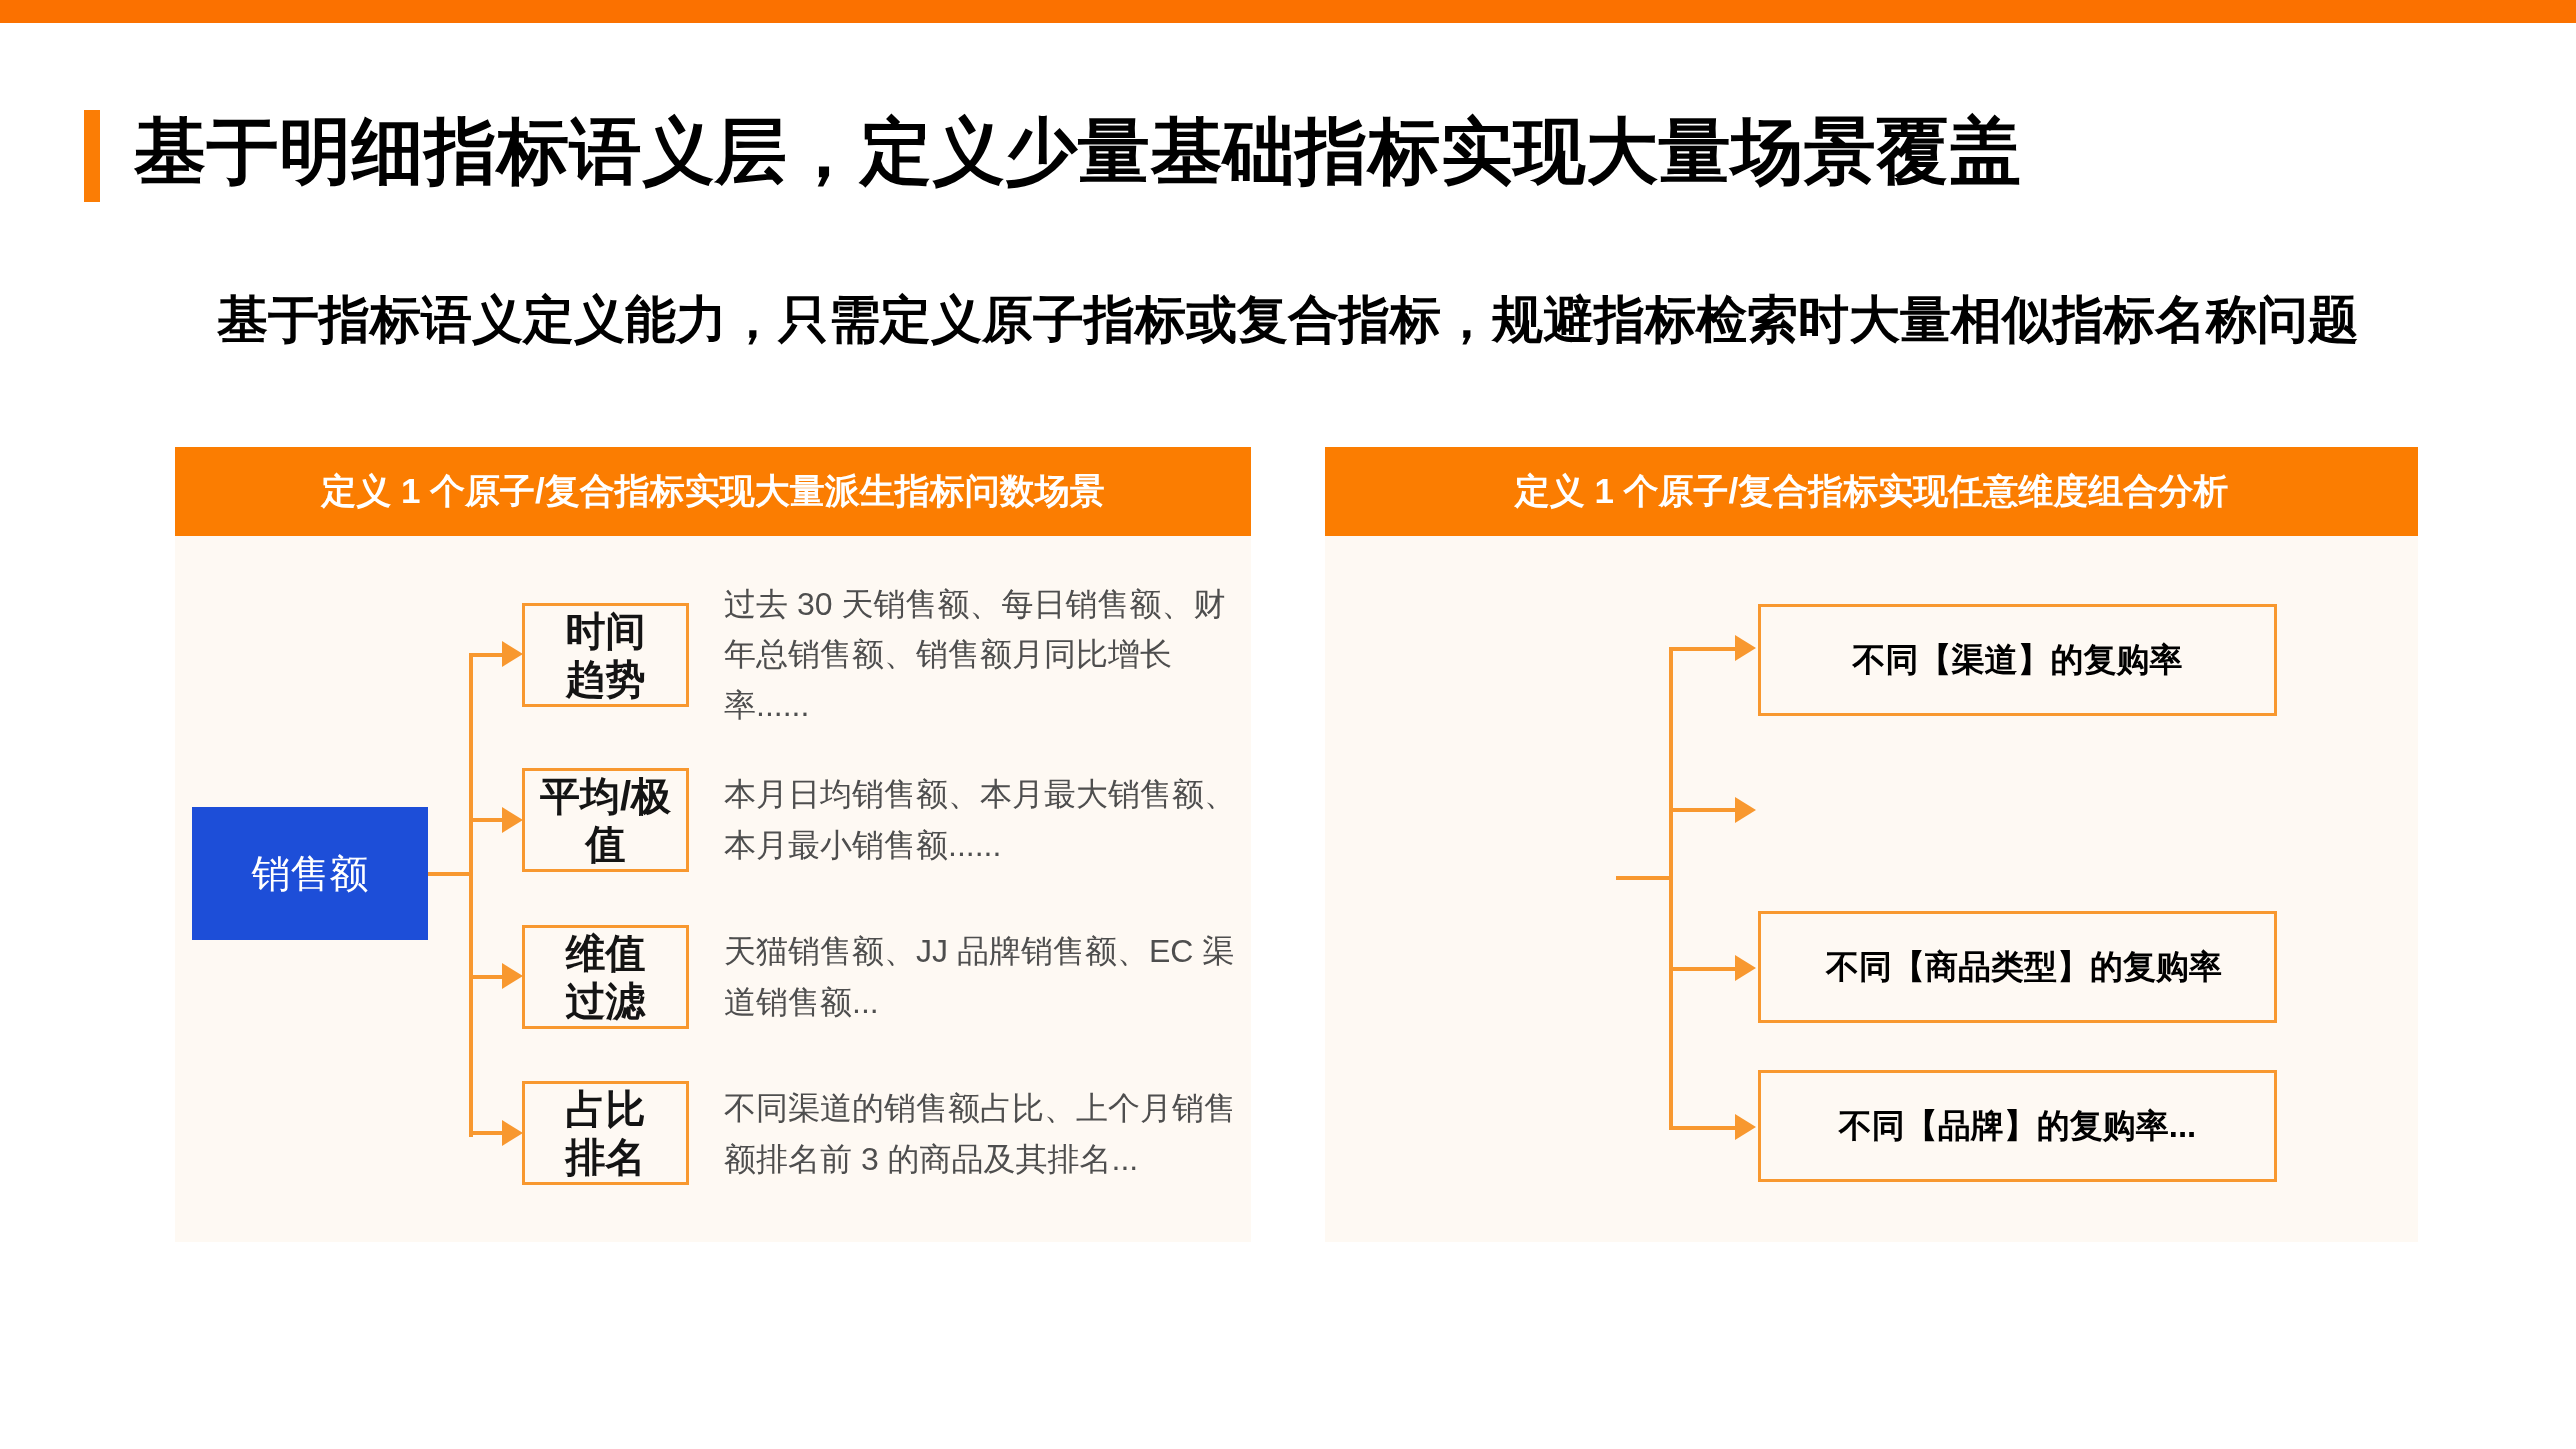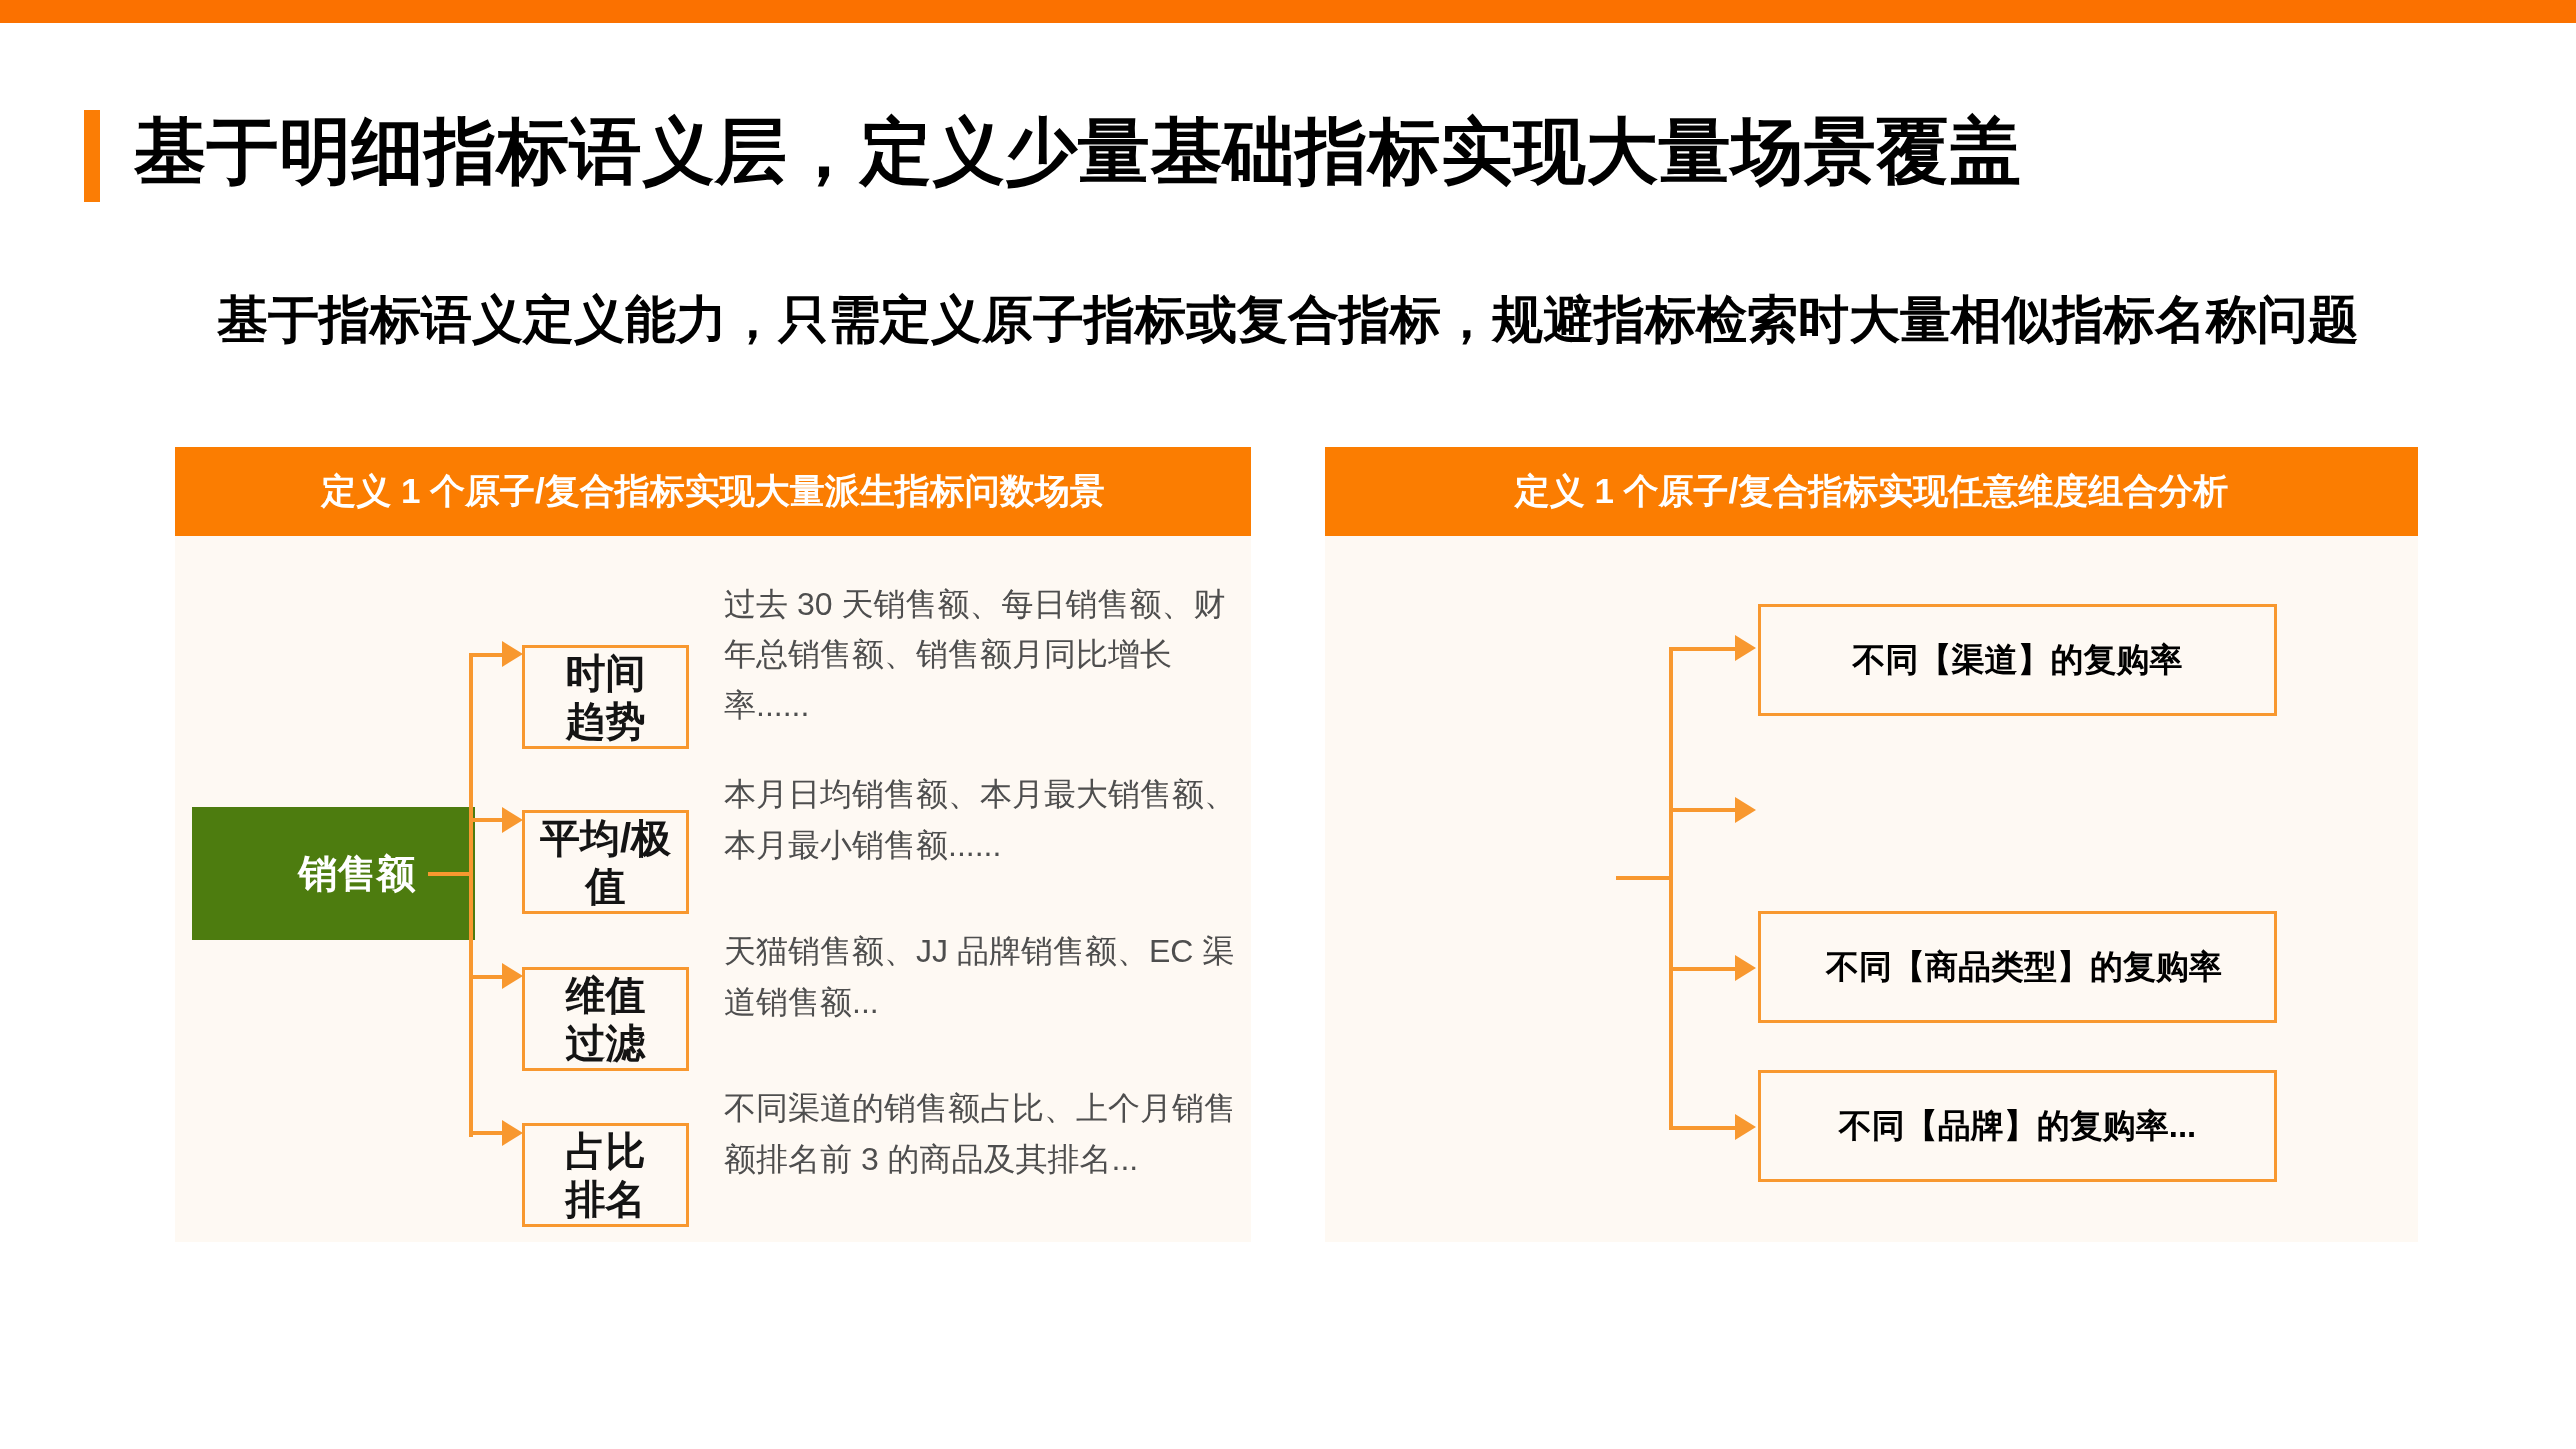--- a/index.html
+++ b/index.html
@@ -24,39 +24,39 @@
   .panel{position:absolute;top:447px;height:795px;background:#fef9f3;}
   .panel-left{left:175px;width:1076px;}
   .panel-right{left:1325px;width:1093px;}
   .panel-header{
     position:absolute;left:0;top:0;width:100%;height:89px;background:#fb7d01;
     display:flex;align-items:center;justify-content:center;
     font-size:35px;font-weight:bold;color:#ffffff;white-space:nowrap;
   }
   
   .source-box{
-    position:absolute;background:#4d7c0f;color:#ffffff;
+    position:absolute;background:#1d4ed8;color:#ffffff;
     display:flex;align-items:center;justify-content:center;
-    font-size:39px;font-weight:bold;padding-left:47px;
+    font-size:39px;font-weight:normal;
   }
   .source-box.left{left:17px;top:360px;width:236px;height:133px;}
   .source-box.right{left:63px;top:365px;width:228px;height:131px;}
   
   .line{position:absolute;background:#f8982f;}
   .arrow-head{
     position:absolute;width:0;height:0;
     border-top:13.4px solid transparent;border-bottom:13.4px solid transparent;
     border-left:21px solid #f8982f;
   }
   
   .dim-box{
     position:absolute;left:347px;width:167px;height:104px;
     border:3.1px solid #f8982f;box-sizing:border-box;background:#fef9f3;
     display:flex;align-items:center;justify-content:center;text-align:center;
-    font-size:40px;font-weight:bold;color:#141414;line-height:1.2;white-space:pre-line;margin-top:42px;
+    font-size:40px;font-weight:bold;color:#141414;line-height:1.2;white-space:pre-line;
   }
   .desc{
     position:absolute;left:549px;width:513px;height:183px;
     display:flex;align-items:center;
     font-size:32px;color:#4e4e4e;line-height:1.58;
   }
   
   .target-box{
     position:absolute;left:433px;width:519px;height:112px;
     border:3.1px solid #f8982f;box-sizing:border-box;background:#fef9f3;

